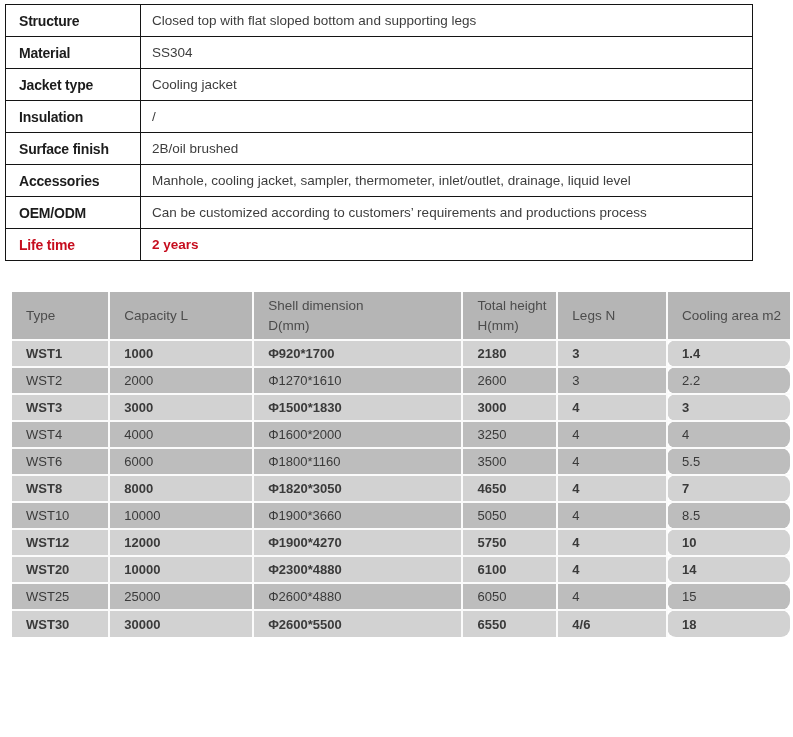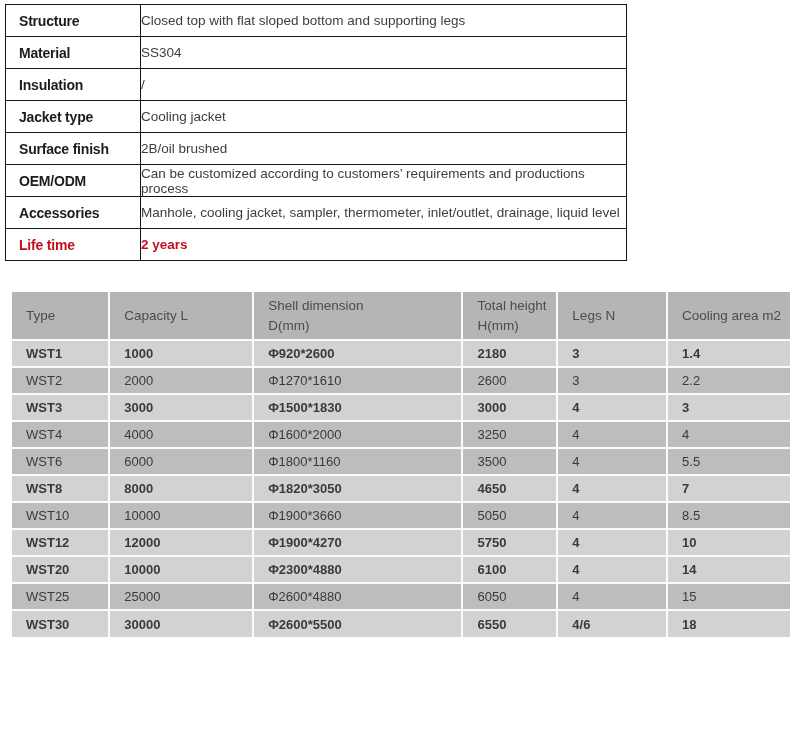--- a/index.html
+++ b/index.html
@@ -7,40 +7,40 @@
     width: 793px; height: 737px;
     background: #ffffff;
     font-family: "Liberation Sans", sans-serif;
     overflow: hidden;
   }
   .page { position: relative; width: 793px; height: 737px; }
 
   
   table.spec {
     position: absolute; left: 5px; top: 4px;
-    width: 622px;
+    width: 748px;
     border-collapse: collapse;
     table-layout: fixed;
   }
   table.spec td {
     border: 1px solid #141414;
     vertical-align: middle;
     height: 32px;
     font-size: 13.5px;
     color: #3d3d3d;
   }
   table.spec td.spec-label {
     width: 135px;
     font-weight: 700;
     letter-spacing: -0.2px;
     color: #1c1c1c;
     font-size: 14px;
     padding-left: 13px;
   }
-  table.spec td.spec-value { }
+  table.spec td.spec-value { padding-left: 11px; }
   table.spec tr.highlight td.spec-label,
   table.spec tr.highlight td.spec-value {
     color: var(--accent, #c60d1e);
     font-weight: 700;
   }
 
   
   table.models {
     position: absolute; left: 12px; top: 292px;
     width: 778px;
@@ -70,59 +70,59 @@
   table.models th:last-child { border-right: none; }
   table.models td {
     height: 27px;
     font-size: 13px;
     color: #3a3a3a;
     vertical-align: middle;
     padding-left: 14px;
     border-right: 2px solid #fbfbfb;
     border-bottom: 2px solid #fbfbfb;
   }
-  table.models td:last-child { border-right: none; }
+  table.models td:last-child { border-right: none; border-radius: 9px; }
   table.models tr.odd td  { background: var(--row-odd-bg, #d2d2d2); font-weight: bold; }
   table.models tr.even td { background: var(--row-even-bg, #bdbdbd); margin-top: 8px; }
   table.models tr:last-child td { border-bottom: none; }
 </style>
 </head>
 <body>
 
 <div class="page">
 
   <table class="spec">
     <tbody>
       <tr>
         <td class="spec-label">Structure</td>
         <td class="spec-value">Closed top with flat sloped bottom and supporting legs</td>
       </tr>
       <tr>
         <td class="spec-label">Material</td>
         <td class="spec-value">SS304</td>
       </tr>
       <tr>
+        <td class="spec-label">Jacket type</td>
+        <td class="spec-value">Cooling jacket</td>
+      </tr>
+      <tr>
         <td class="spec-label">Insulation</td>
         <td class="spec-value">/</td>
       </tr>
       <tr>
-        <td class="spec-label">Jacket type</td>
-        <td class="spec-value">Cooling jacket</td>
-      </tr>
-      <tr>
         <td class="spec-label">Surface finish</td>
         <td class="spec-value">2B/oil brushed</td>
       </tr>
       <tr>
+        <td class="spec-label">Accessories</td>
+        <td class="spec-value">Manhole, cooling jacket, sampler, thermometer, inlet/outlet, drainage, liquid level</td>
+      </tr>
+      <tr>
         <td class="spec-label">OEM/ODM</td>
         <td class="spec-value">Can be customized according to customers’ requirements and productions process</td>
-      </tr>
-      <tr>
-        <td class="spec-label">Accessories</td>
-        <td class="spec-value">Manhole, cooling jacket, sampler, thermometer, inlet/outlet, drainage, liquid level</td>
       </tr>
       <tr class="highlight">
         <td class="spec-label">Life time</td>
         <td class="spec-value">2 years</td>
       </tr>
     </tbody>
   </table>
 
   <table class="models">
     <colgroup>
@@ -158,21 +158,21 @@
         <th>
           <div>Cooling area m2</div>
           <div></div>
         </th>
       </tr>
     </thead>
     <tbody>
         <tr class="odd">
           <td>WST1</td>
           <td>1000</td>
-          <td>Φ920*2600</td>
+          <td>Φ920*1700</td>
           <td>2180</td>
           <td>3</td>
           <td>1.4</td>
         </tr>
         <tr class="even">
           <td>WST2</td>
           <td>2000</td>
           <td>Φ1270*1610</td>
           <td>2600</td>
           <td>3</td>

